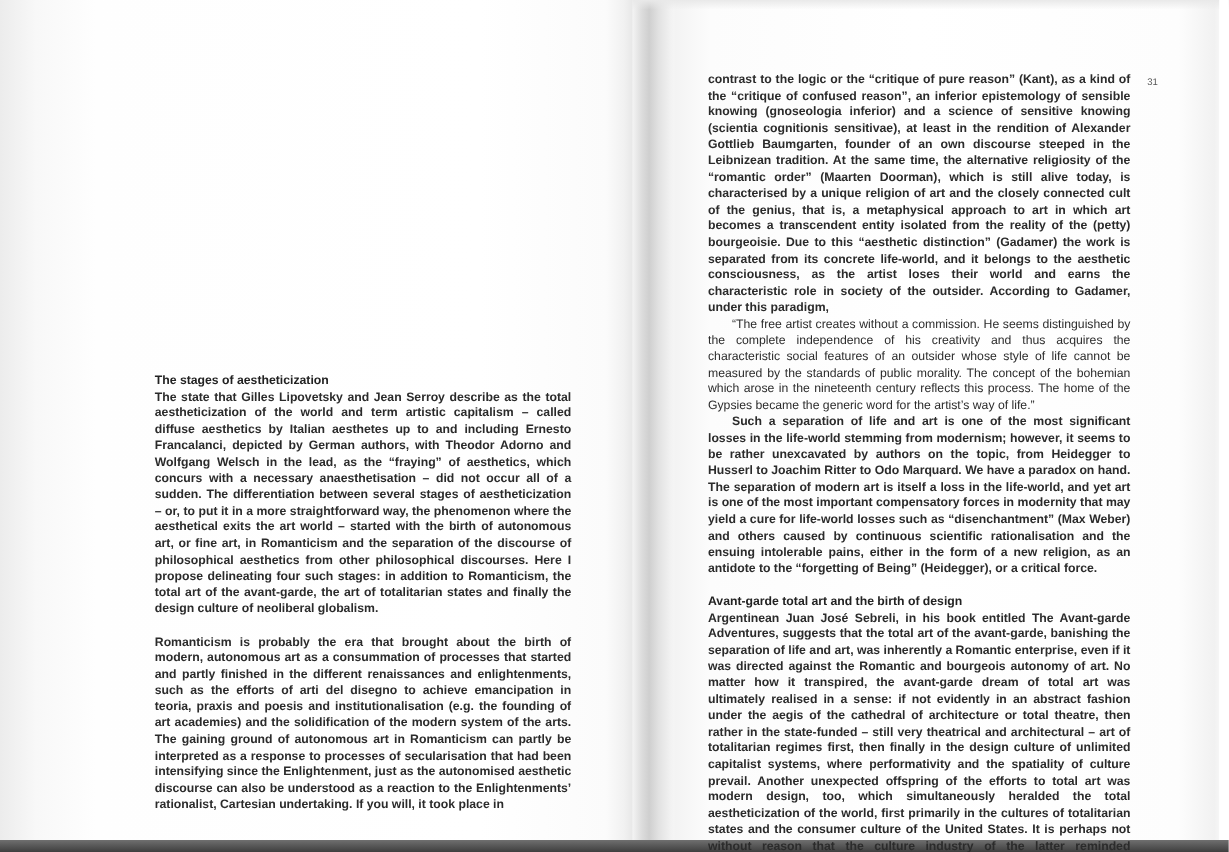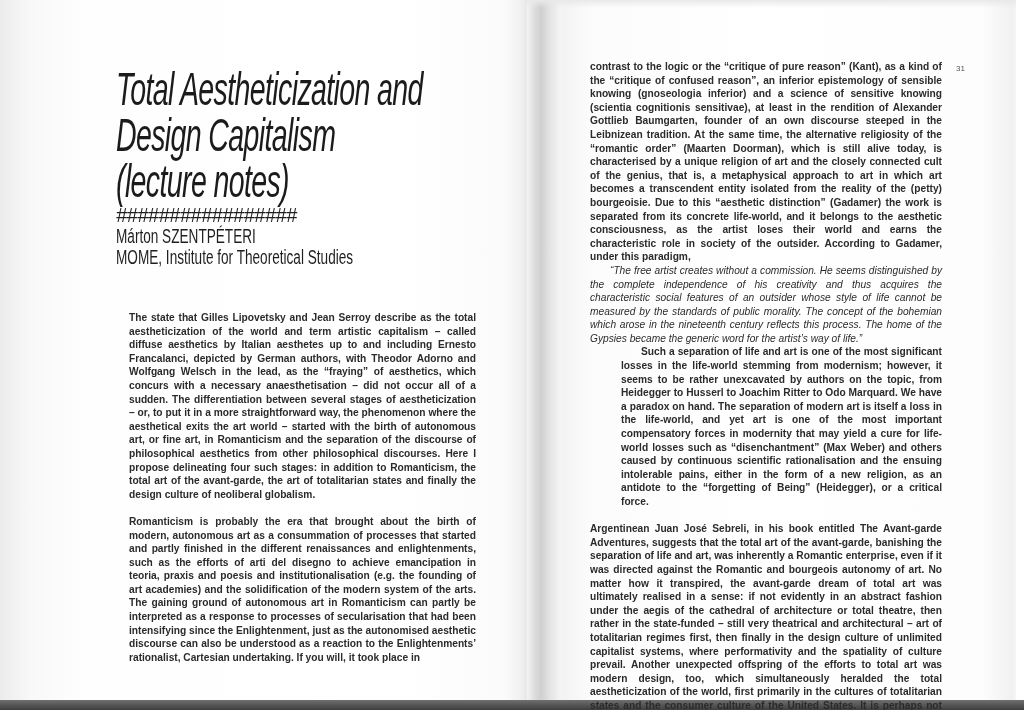--- a/index.html
+++ b/index.html
@@ -57,56 +57,50 @@
     .col {
       position: absolute; font-family: "Liberation Sans", sans-serif;
       font-size: 10.2px; line-height: 13.6px; color: #2b2b2b;
       text-align: justify;
     }
     .col-left { left: 129px; top: 311px; width: 347px; }
     .col-right { left: 590px; top: 60px; width: 352px; }
 
     .section-heading { font-weight: bold; color: #222; text-align: left; }
     .para { text-align: justify; text-align-last: left; font-weight: bold; }
-    .para.indent { text-indent: 20px; margin-left: 31px; }
-    .quote { font-style: italic; text-indent: 20px; text-align: justify; text-align-last: left; }
+    .para.indent { text-indent: 20px; }
+    .quote { text-indent: 20px; text-align: justify; text-align-last: left; }
     .gap { height: 13.6px; }
 
     .page-number {
       position: absolute; left: 956px; top: 64px;
       font-family: "Liberation Sans", sans-serif; font-size: 8px; color: #555;
     }
   </style>
 </head>
 <body>
 
 <div class="spread">
   <div class="page-left"></div>
   <div class="gutter"></div>
   <div class="page-right"></div>
   <div class="right-top-shade"></div>
   <div class="right-edge-strip"></div>
   <div class="bottom-edge"></div>
 
-  <div class="title-block">
-    <div class="title">Total Aestheticization and</div>
-    <div class="title">Design Capitalism</div>
-    <div class="title">(lecture notes)</div>
-    <div class="hashes">#################</div>
-    <div class="author">Márton SZENTPÉTERI</div>
-    <div class="affiliation">MOME, Institute for Theoretical Studies</div>
-  </div>
 
   <div class="col col-left">
+    <div class="section-heading">The stages of aestheticization</div>
     <div class="para">The state that Gilles Lipovetsky and Jean Serroy describe as the total aestheticization of the world and term artistic capitalism – called diffuse aesthetics by Italian aesthetes up to and including Ernesto Francalanci, depicted by German authors, with Theodor Adorno and Wolfgang Welsch in the lead, as the “fraying” of aesthetics, which concurs with a necessary anaesthetisation – did not occur all of a sudden. The differentiation between several stages of aestheticization – or, to put it in a more straightforward way, the phenomenon where the aesthetical exits the art world – started with the birth of autonomous art, or fine art, in Romanticism and the separation of the discourse of philosophical aesthetics from other philosophical discourses. Here I propose delineating four such stages: in addition to Romanticism, the total art of the avant-garde, the art of totalitarian states and finally the design culture of neoliberal globalism.</div>
     <div class="gap"></div>
     <div class="para">Romanticism is probably the era that brought about the birth of modern, autonomous art as a consummation of processes that started and partly finished in the different renaissances and enlightenments, such as the efforts of arti del disegno to achieve emancipation in teoria, praxis and poesis and institutionalisation (e.g. the founding of art academies) and the solidification of the modern system of the arts. The gaining ground of autonomous art in Romanticism can partly be interpreted as a response to processes of secularisation that had been intensifying since the Enlightenment, just as the autonomised aesthetic discourse can also be understood as a reaction to the Enlightenments’ rationalist, Cartesian undertaking. If you will, it took place in</div>
   </div>
 
   <div class="page-number">31</div>
   <div class="col col-right">
     <div class="para">contrast to the logic or the “critique of pure reason” (Kant), as a kind of the “critique of confused reason”, an inferior epistemology of sensible knowing (gnoseologia inferior) and a science of sensitive knowing (scientia cognitionis sensitivae), at least in the rendition of Alexander Gottlieb Baumgarten, founder of an own discourse steeped in the Leibnizean tradition. At the same time, the alternative religiosity of the “romantic order” (Maarten Doorman), which is still alive today, is characterised by a unique religion of art and the closely connected cult of the genius, that is, a metaphysical approach to art in which art becomes a transcendent entity isolated from the reality of the (petty) bourgeoisie. Due to this “aesthetic distinction” (Gadamer) the work is separated from its concrete life-world, and it belongs to the aesthetic consciousness, as the artist loses their world and earns the characteristic role in society of the outsider. According to Gadamer, under this paradigm,</div>
     <div class="quote">“The free artist creates without a commission. He seems distinguished by the complete independence of his creativity and thus acquires the characteristic social features of an outsider whose style of life cannot be measured by the standards of public morality. The concept of the bohemian which arose in the nineteenth century reflects this process. The home of the Gypsies became the generic word for the artist’s way of life.”</div>
     <div class="para indent">Such a separation of life and art is one of the most significant losses in the life-world stemming from modernism; however, it seems to be rather unexcavated by authors on the topic, from Heidegger to Husserl to Joachim Ritter to Odo Marquard. We have a paradox on hand. The separation of modern art is itself a loss in the life-world, and yet art is one of the most important compensatory forces in modernity that may yield a cure for life-world losses such as “disenchantment” (Max Weber) and others caused by continuous scientific rationalisation and the ensuing intolerable pains, either in the form of a new religion, as an antidote to the “forgetting of Being” (Heidegger), or a critical force.</div>
     <div class="gap"></div>
+    <div class="section-heading">Avant-garde total art and the birth of design</div>
     <div class="para">Argentinean Juan José Sebreli, in his book entitled The Avant-garde Adventures, suggests that the total art of the avant-garde, banishing the separation of life and art, was inherently a Romantic enterprise, even if it was directed against the Romantic and bourgeois autonomy of art. No matter how it transpired, the avant-garde dream of total art was ultimately realised in a sense: if not evidently in an abstract fashion under the aegis of the cathedral of architecture or total theatre, then rather in the state-funded – still very theatrical and architectural – art of totalitarian regimes first, then finally in the design culture of unlimited capitalist systems, where performativity and the spatiality of culture prevail. Another unexpected offspring of the efforts to total art was modern design, too, which simultaneously heralded the total aestheticization of the world, first primarily in the cultures of totalitarian states and the consumer culture of the United States. It is perhaps not without reason that the culture industry of the latter reminded Frankfurters fleeing from</div>
   </div>
 </div>
 
 </body></html>

